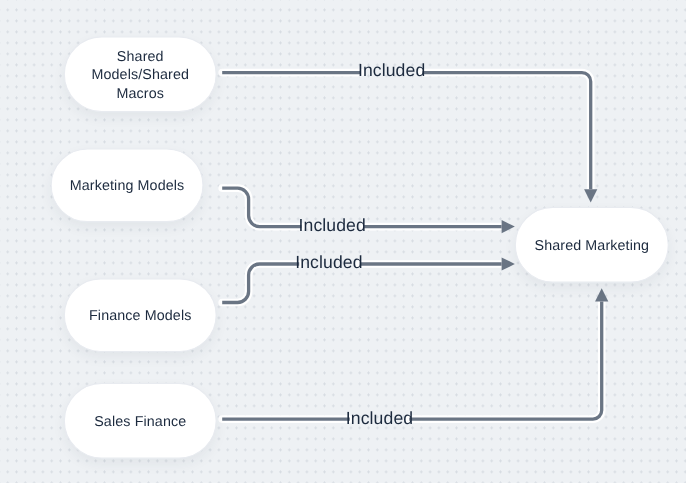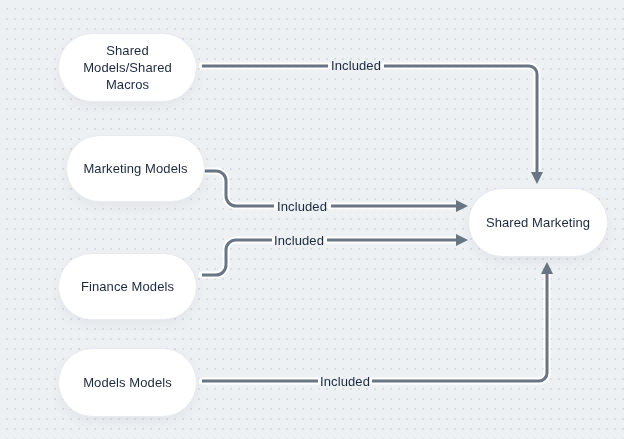--- a/index.html
+++ b/index.html
@@ -60,28 +60,28 @@
     text-align: center;
     font-size: 13px;
     font-weight: 500;
     letter-spacing: 0.1px;
     line-height: 17px;
     white-space: pre-line;
     color: var(--text);
     z-index: 2;
   }
   .node-shared-models   { left: 58px;  top: 33px;  width: 139px; height: 69px; }
-  .node-marketing       { left: 66px;  top: 135px; width: 139px; height: 67px; }
+  .node-marketing       { left: 46px;  top: 135px; width: 139px; height: 67px; }
   .node-finance         { left: 58px;  top: 253px; width: 139px; height: 67px; }
   .node-sales           { left: 58px;  top: 348px; width: 139px; height: 69px; }
   .node-repository      { left: 468px; top: 188px; width: 140px; height: 69px; }
   .edge-label {
     position: absolute;
     transform: translate(-50%, -50%);
-    font-size: 13px;
+    font-size: 16px;
     font-weight: 500;
     letter-spacing: 0.1px;
     color: var(--text);
     white-space: nowrap;
     z-index: 3;
   }
   .edge-label-1 { left: 356px; top: 65px;  }
   .edge-label-2 { left: 302px; top: 206px; }
   .edge-label-3 { left: 299px; top: 240px; }
   .edge-label-4 { left: 345px; top: 381px; }
@@ -130,21 +130,21 @@
   </svg>
 
   <div class="node node-shared-models">Shared
 Models/Shared
 Macros</div>
 
   <div class="node node-marketing">Marketing Models</div>
 
   <div class="node node-finance">Finance Models</div>
 
-  <div class="node node-sales">Models Models</div>
+  <div class="node node-sales">Sales Finance</div>
 
   <div class="node node-repository">Shared Marketing</div>
 
   <div class="edge-label edge-label-1">Included</div>
 
   <div class="edge-label edge-label-2">Included</div>
 
   <div class="edge-label edge-label-3">Included</div>
 
   <div class="edge-label edge-label-4">Included</div>

